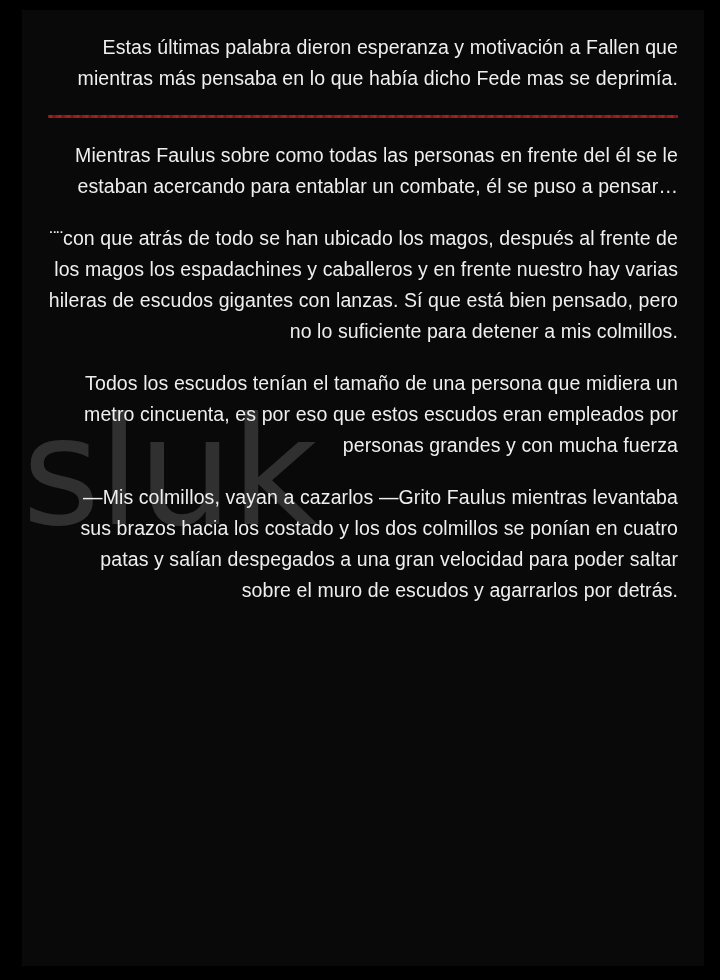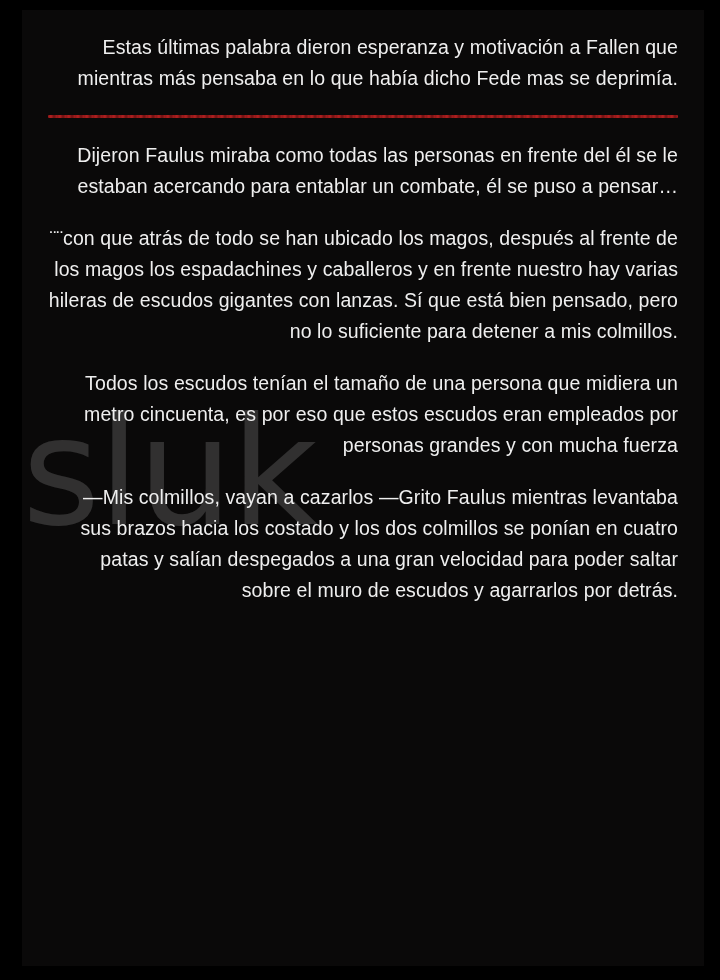--- a/index.html
+++ b/index.html
@@ -73,19 +73,19 @@
 <div class="page">
 
   <div class="watermark">sluk</div>
 
   <div class="content">
 
     <p class="para">Estas últimas palabra dieron esperanza y motivación a Fallen que mientras más pensaba en lo que había dicho Fede mas se deprimía.</p>
 
     <div class="divider"></div>
 
-    <p class="para">Dijeron Faulus miraba como todas las personas en frente del él se le estaban acercando para entablar un combate, él se puso a pensar…</p>
+    <p class="para">Mientras Faulus sobre como todas las personas en frente del él se le estaban acercando para entablar un combate, él se puso a pensar…</p>
     <p class="para">¨¨con que atrás de todo se han ubicado los magos, después al frente de los magos los espadachines y caballeros y en frente nuestro hay varias hileras de escudos gigantes con lanzas. Sí que está bien pensado, pero no lo suficiente para detener a mis colmillos.</p>
     <p class="para">Todos los escudos tenían el tamaño de una persona que midiera un metro cincuenta, es por eso que estos escudos eran empleados por personas grandes y con mucha fuerza</p>
     <p class="para">—Mis colmillos, vayan a cazarlos —Grito Faulus mientras levantaba sus brazos hacia los costado y los dos colmillos se ponían en cuatro patas y salían despegados a una gran velocidad para poder saltar sobre el muro de escudos y agarrarlos por detrás.</p>
 
   </div>
 </div>
 
 </body></html>

